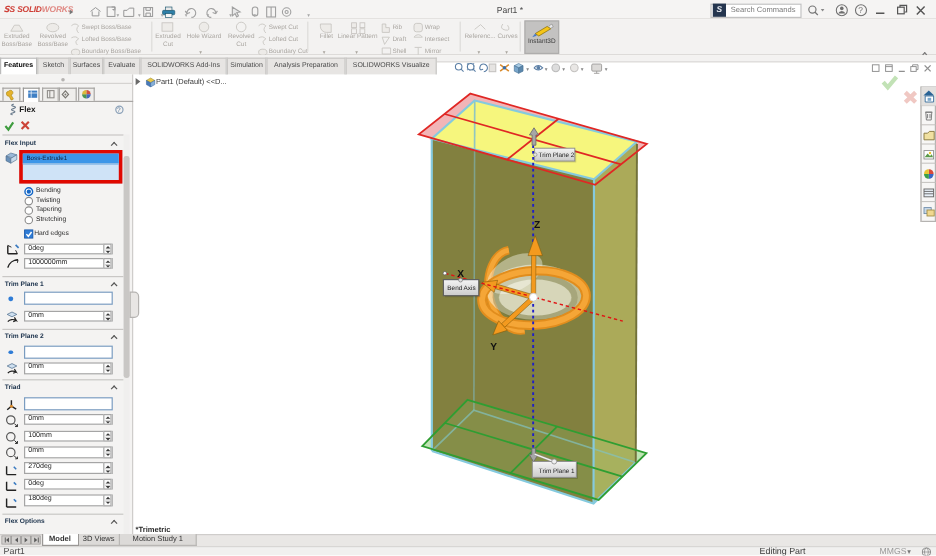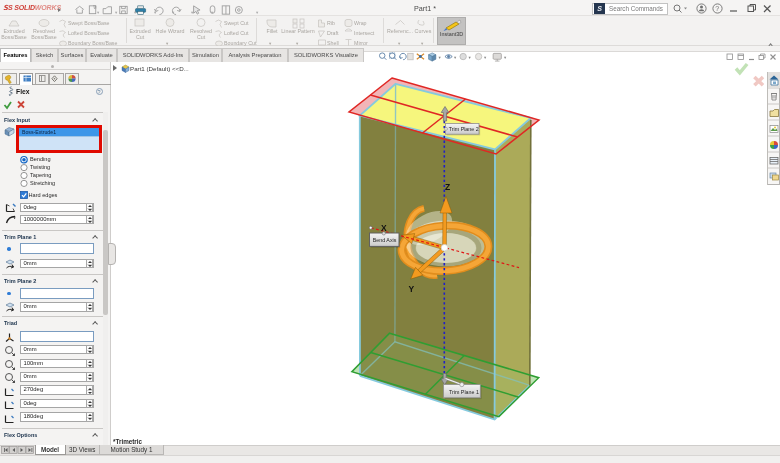--- a/index.html
+++ b/index.html
@@ -569,20 +569,31 @@
         <path d="M19.5 2 v4 l2.5 -2 z"></path>
         <path d="M27.5 2 v4 l2.5 -2 z"></path>
           <path d="M30.5 2 v4 h0.8 v-4 z"></path>
       </g>
     </svg>
     <div class="mtab" style="left:34.5px;width:31px;background:#fff;font-weight:bold;border-color:#9a9896;">Model</div>
     <div class="mtab" style="left:65.5px;width:34.5px;border-left:none;">3D Views</div>
     <div class="mtab" style="left:100px;width:64px;border-left:none;">Motion Study 1</div>
   </div>
   <div class="abs" id="statusbar"></div>
+  <div class="abs" id="statusrow" style="left:0;top:455px;width:780px;height:8px;">
+    <div class="abs" style="left:3px;top:0px;font-size:7.4px;color:#4a4a4a;">Part1</div>
+    <div class="abs" style="left:633px;top:0px;font-size:7.4px;color:#3a3a3a;">Editing Part</div>
+    <div class="abs" style="left:733px;top:0px;font-size:7.2px;color:#9a9a9a;">MMGS</div>
+    <div class="abs" style="left:756px;top:1px;font-size:6px;color:#777;">▾</div>
+    <svg class="abs" style="left:768px;top:0.5px" width="8" height="8" viewBox="0 0 8 8">
+      <circle cx="4" cy="4" r="3.4" fill="none" stroke="#777" stroke-width="0.7"></circle>
+      <ellipse cx="4" cy="4" rx="1.6" ry="3.4" fill="none" stroke="#777" stroke-width="0.5"></ellipse>
+      <line x1="0.6" y1="4" x2="7.4" y2="4" stroke="#777" stroke-width="0.5"></line>
+    </svg>
+  </div>
 
   <div class="abs" id="taskpane"></div>
   <div class="abs" style="left:767px;top:72px;width:13px;height:113px;">
     <svg width="13" height="113" viewBox="0 0 13 113">
       <g stroke="#c0beba" stroke-width="0.8">
         <line x1="0.5" y1="0" x2="0.5" y2="113"></line>
         <line x1="0" y1="16" x2="13" y2="16"></line>
           <line x1="0" y1="32" x2="13" y2="32"></line>
         <line x1="0" y1="48" x2="13" y2="48"></line>
           <line x1="0" y1="64" x2="13" y2="64"></line>

